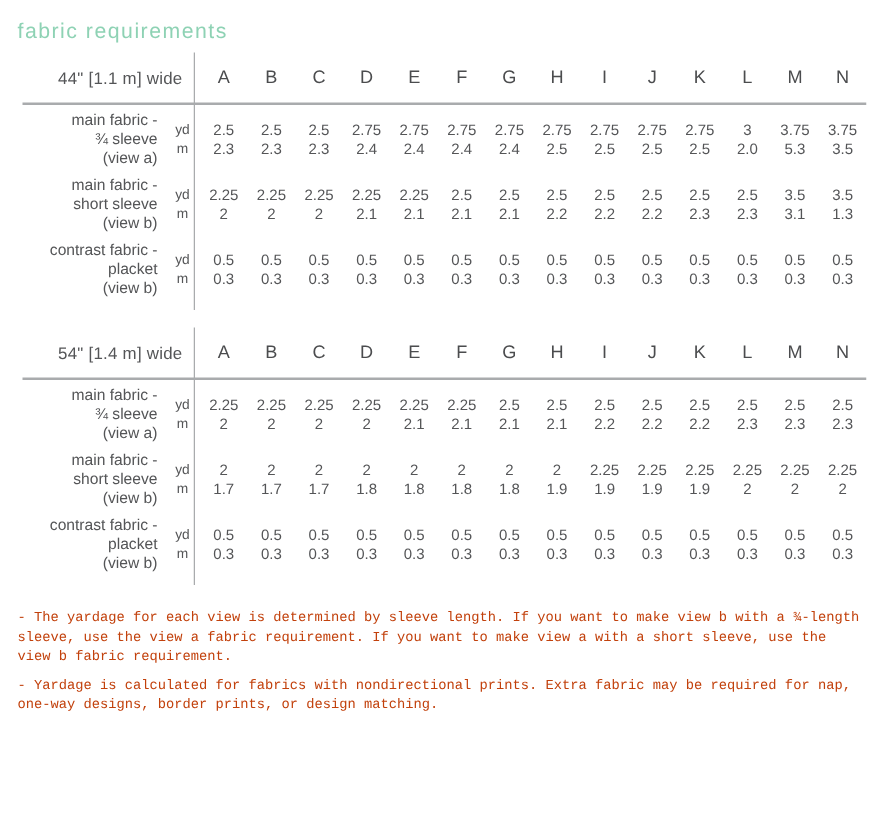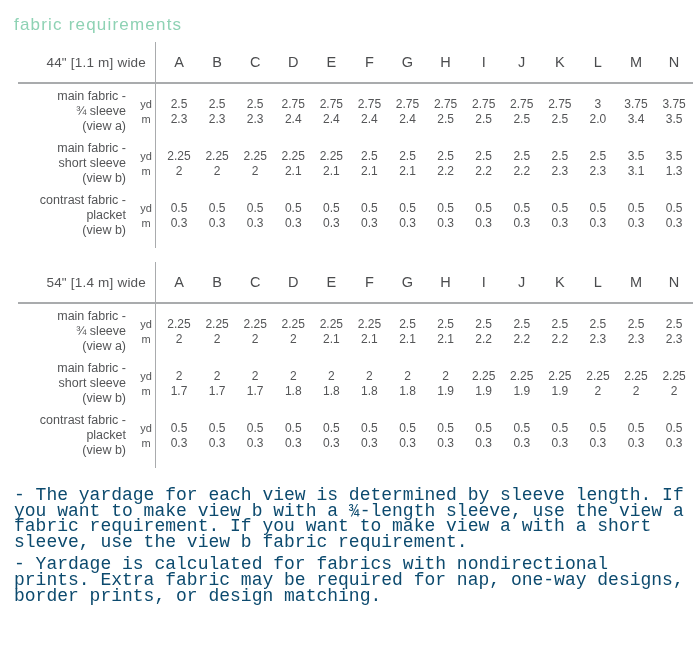--- a/index.html
+++ b/index.html
@@ -42,21 +42,21 @@
   }
   .val { font-size:12px; line-height:14.5px; }
   .notes { position:absolute; left:14px; top:488px; width:678px; }
   .notes-heading {
     margin:0 0 10px 0; font-family:"Liberation Mono", monospace;
     font-size:14px; font-weight:bold; letter-spacing:3px;
     color:var(--accent2, #ee7a5b);
   }
   .note-item {
     margin:0 0 7px 0; font-family:"Liberation Mono", monospace;
-    font-size:18px; line-height:15.6px; color:#0c4a6e; letter-spacing:0;
+    font-size:11px; line-height:15.6px; color:#c2410c; letter-spacing:0;
   }
 </style>
 </head>
 <body style="--accent: #8ed2b4; --accent2: #ee7a5b; --txt: #545557; --rule: #a9abad;">
 
 <div class="page">
   <h1 class="title">fabric requirements</h1>
 
   <section class="ftable" id="table-0">
       <div class="vline"></div>
@@ -136,21 +136,21 @@
             <div class="col">
               <div class="val">2.75</div>
               <div class="val">2.5</div>
             </div>
             <div class="col">
               <div class="val">3</div>
               <div class="val">2.0</div>
             </div>
             <div class="col">
               <div class="val">3.75</div>
-              <div class="val">3.4</div>
+              <div class="val">5.3</div>
             </div>
             <div class="col">
               <div class="val">3.75</div>
               <div class="val">3.5</div>
             </div>
           </div>
         </div>
         <div class="trow">
           <div class="label-cell">
             <div>main fabric -</div>

